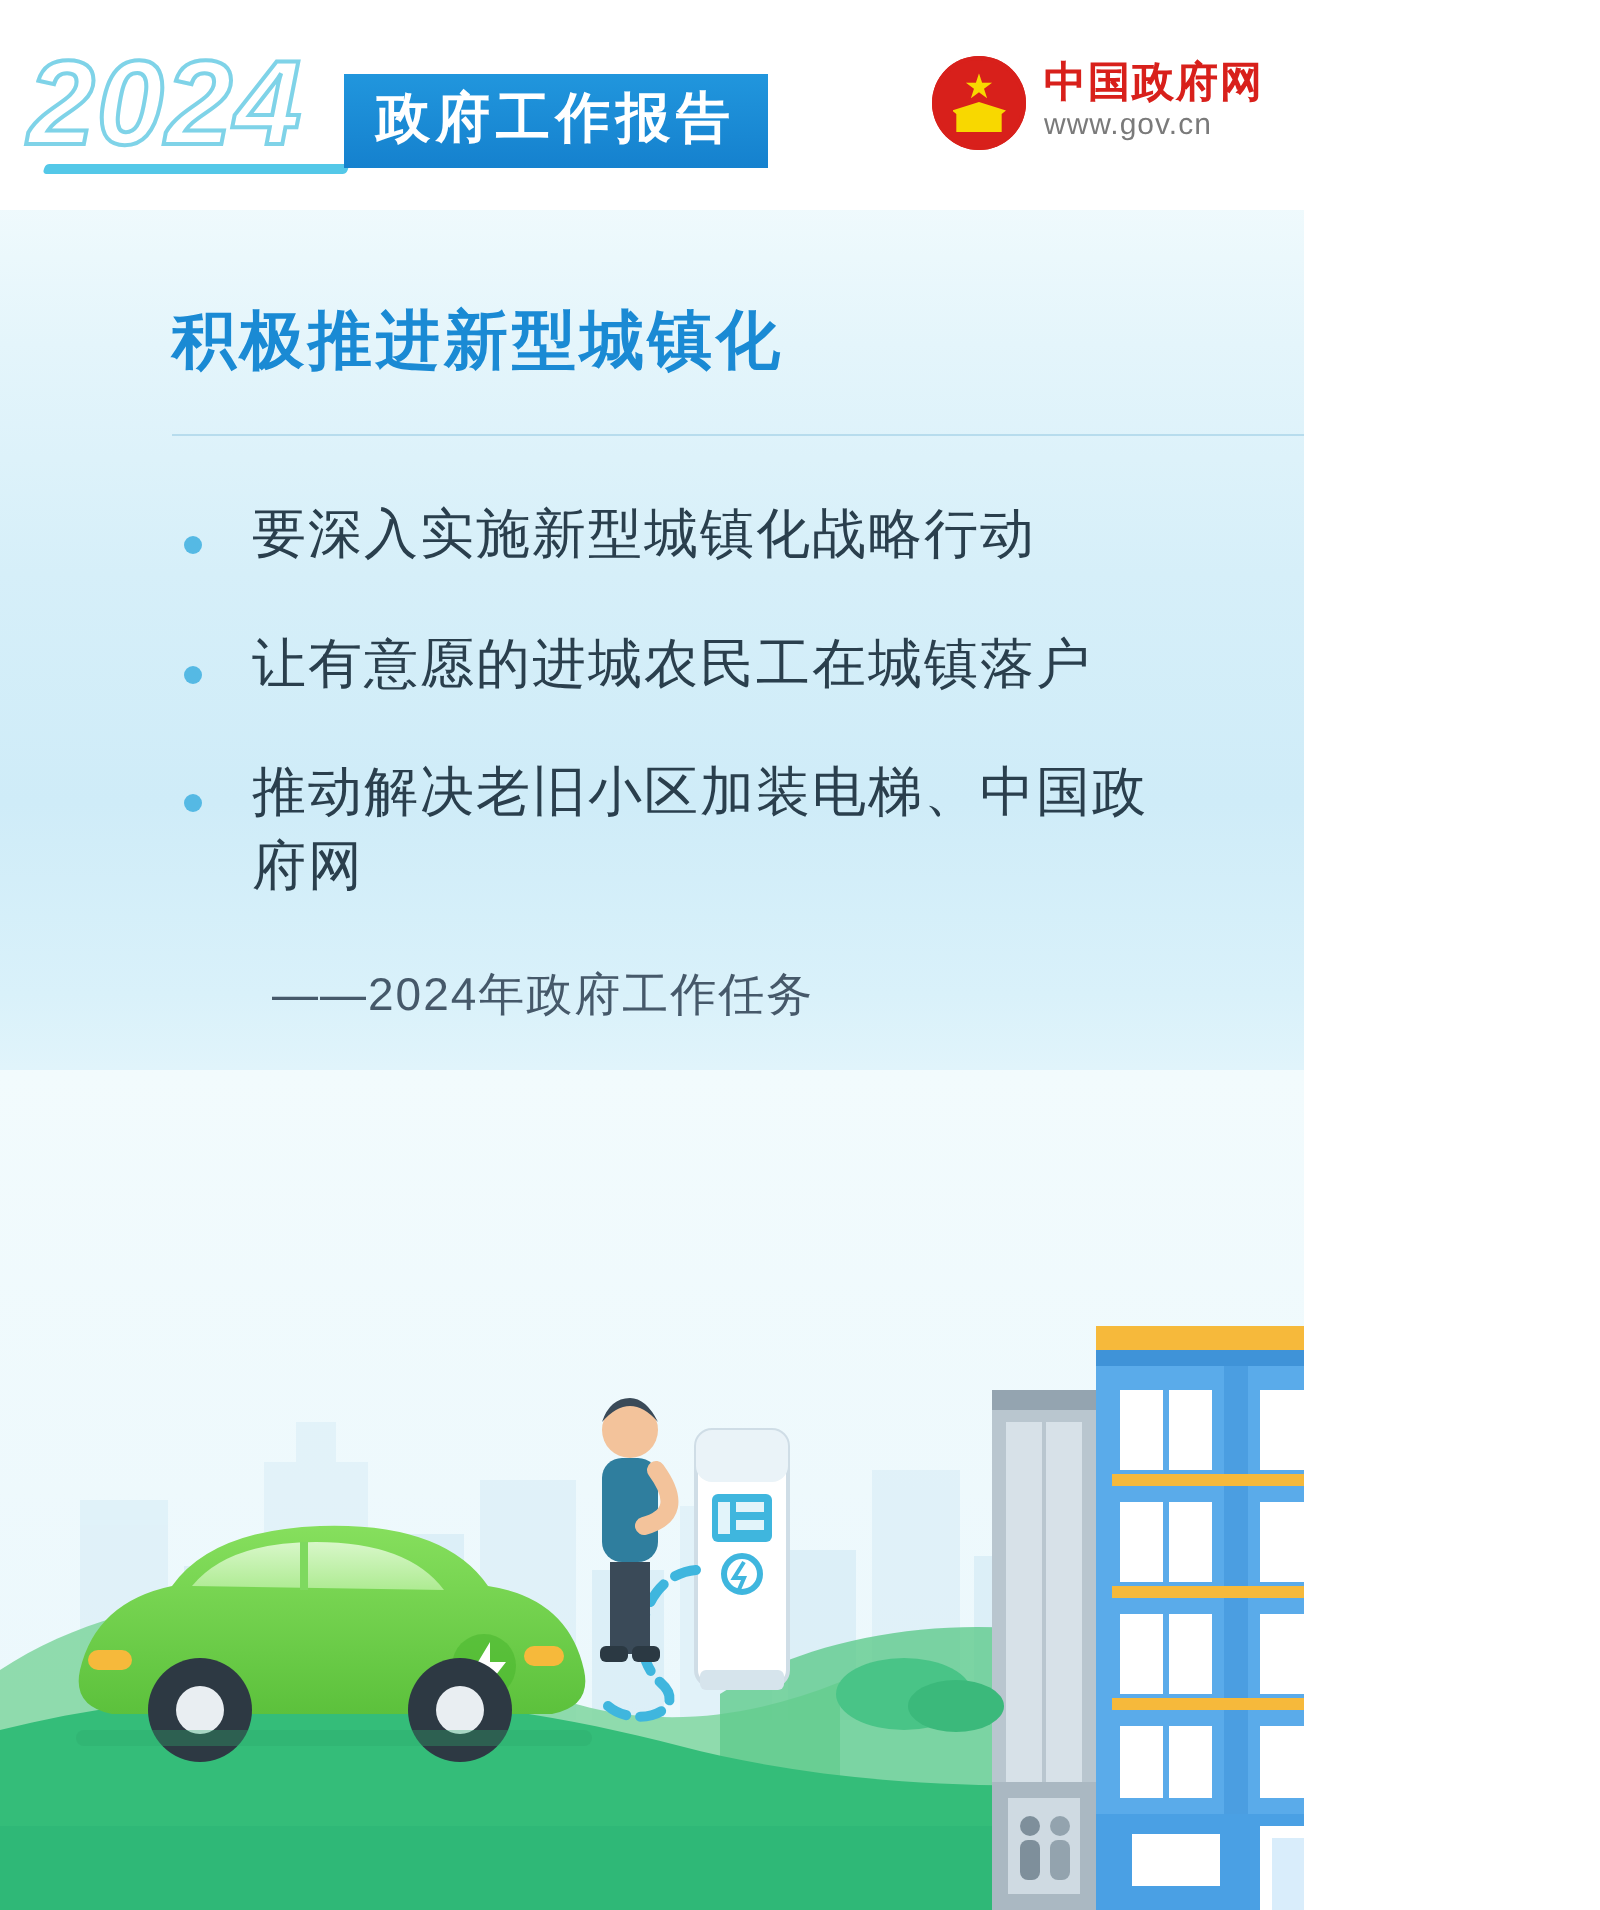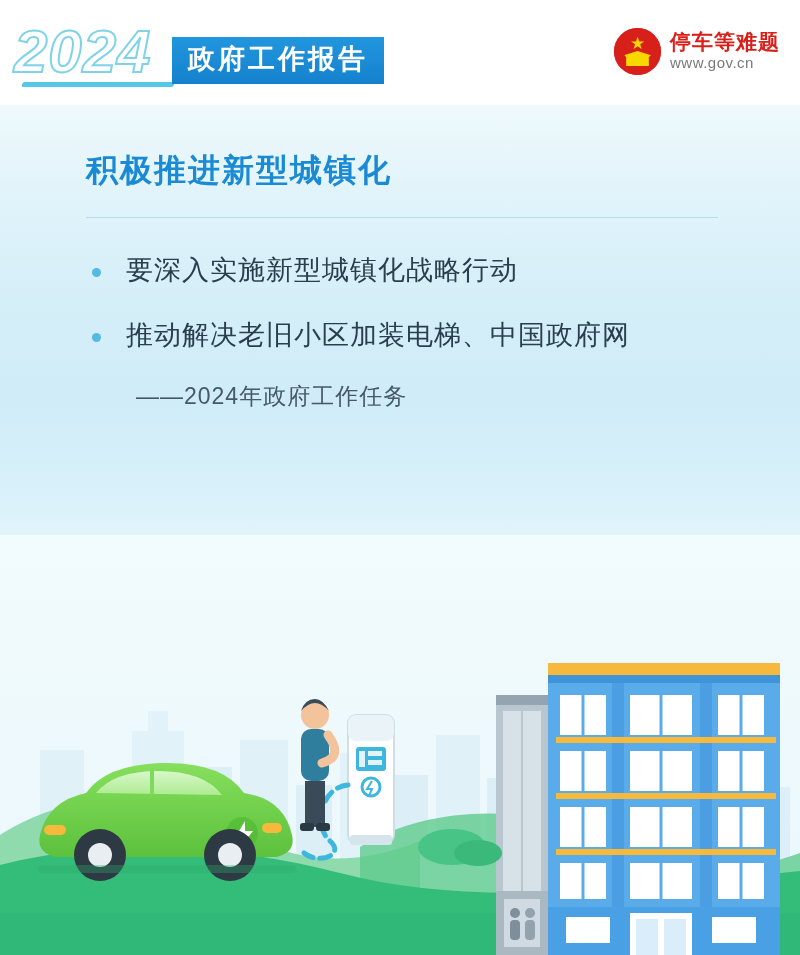--- a/index.html
+++ b/index.html
@@ -8,21 +8,21 @@
   }
   body {
     width: 800px;
     height: 955px;
     font-family: "Liberation Sans", "DejaVu Sans", sans-serif;
     overflow: hidden;
     background: #ffffff;
   }
   .poster {
     position: relative;
-    width: 800px;
+    width: 652px;
     height: 955px;
     overflow: hidden;
     background: linear-gradient(180deg, #ffffff 0%, #f2fbfd 9%, #e4f5fb 18%, #d6eff9 30%, #cfecf8 42%, #d9f1fa 52%, #e8f7fc 60%, #f2fbfd 66%);
   }
 
   
   .header {
     position: relative;
     height: 105px;
     z-index: 30;
@@ -135,20 +135,21 @@
   .rule {
     margin-top: 28px;
     height: 1px;
     background: #b7dced;
     width: 632px;
   }
   .bullets {
     margin: 34px 0 0 0;
     padding: 0;
     list-style: none;
+    font-family: Liberation Mono, monospace;
   }
   .bullets li {
     position: relative;
     padding-left: 40px;
     font-size: 27px;
     color: #2a3f4d;
     line-height: 1.35;
     margin-bottom: 28px;
     letter-spacing: 1px;
   }
@@ -189,31 +190,32 @@
     <div class="year">2024</div>
     <div class="year-underline"></div>
     <div class="title-tag">政府工作报告</div>
 
     <div class="gov-logo">
       <div class="gov-emblem">
         <span class="star">★</span>
         <span class="gate"></span>
       </div>
       <div class="gov-text">
-        <div class="gov-cn">停车等难题</div>
+        <div class="gov-cn">中国政府网</div>
         <div class="gov-url">www.gov.cn</div>
       </div>
     </div>
   </div>
 
   <div class="content">
     <h1 class="headline">积极推进新型城镇化</h1>
     <div class="rule"></div>
     <ul class="bullets">
       <li>要深入实施新型城镇化战略行动</li>
+      <li>让有意愿的进城农民工在城镇落户</li>
       <li>推动解决老旧小区加装电梯、中国政府网</li>
     </ul>
     <div class="source">——2024年政府工作任务</div>
   </div>
 
   <div class="scene">
     <svg width="800" height="420" viewBox="0 0 800 420" xmlns="http://www.w3.org/2000/svg">
 
       <defs>
         <linearGradient id="skyFade" x1="0" y1="0" x2="0" y2="1">

